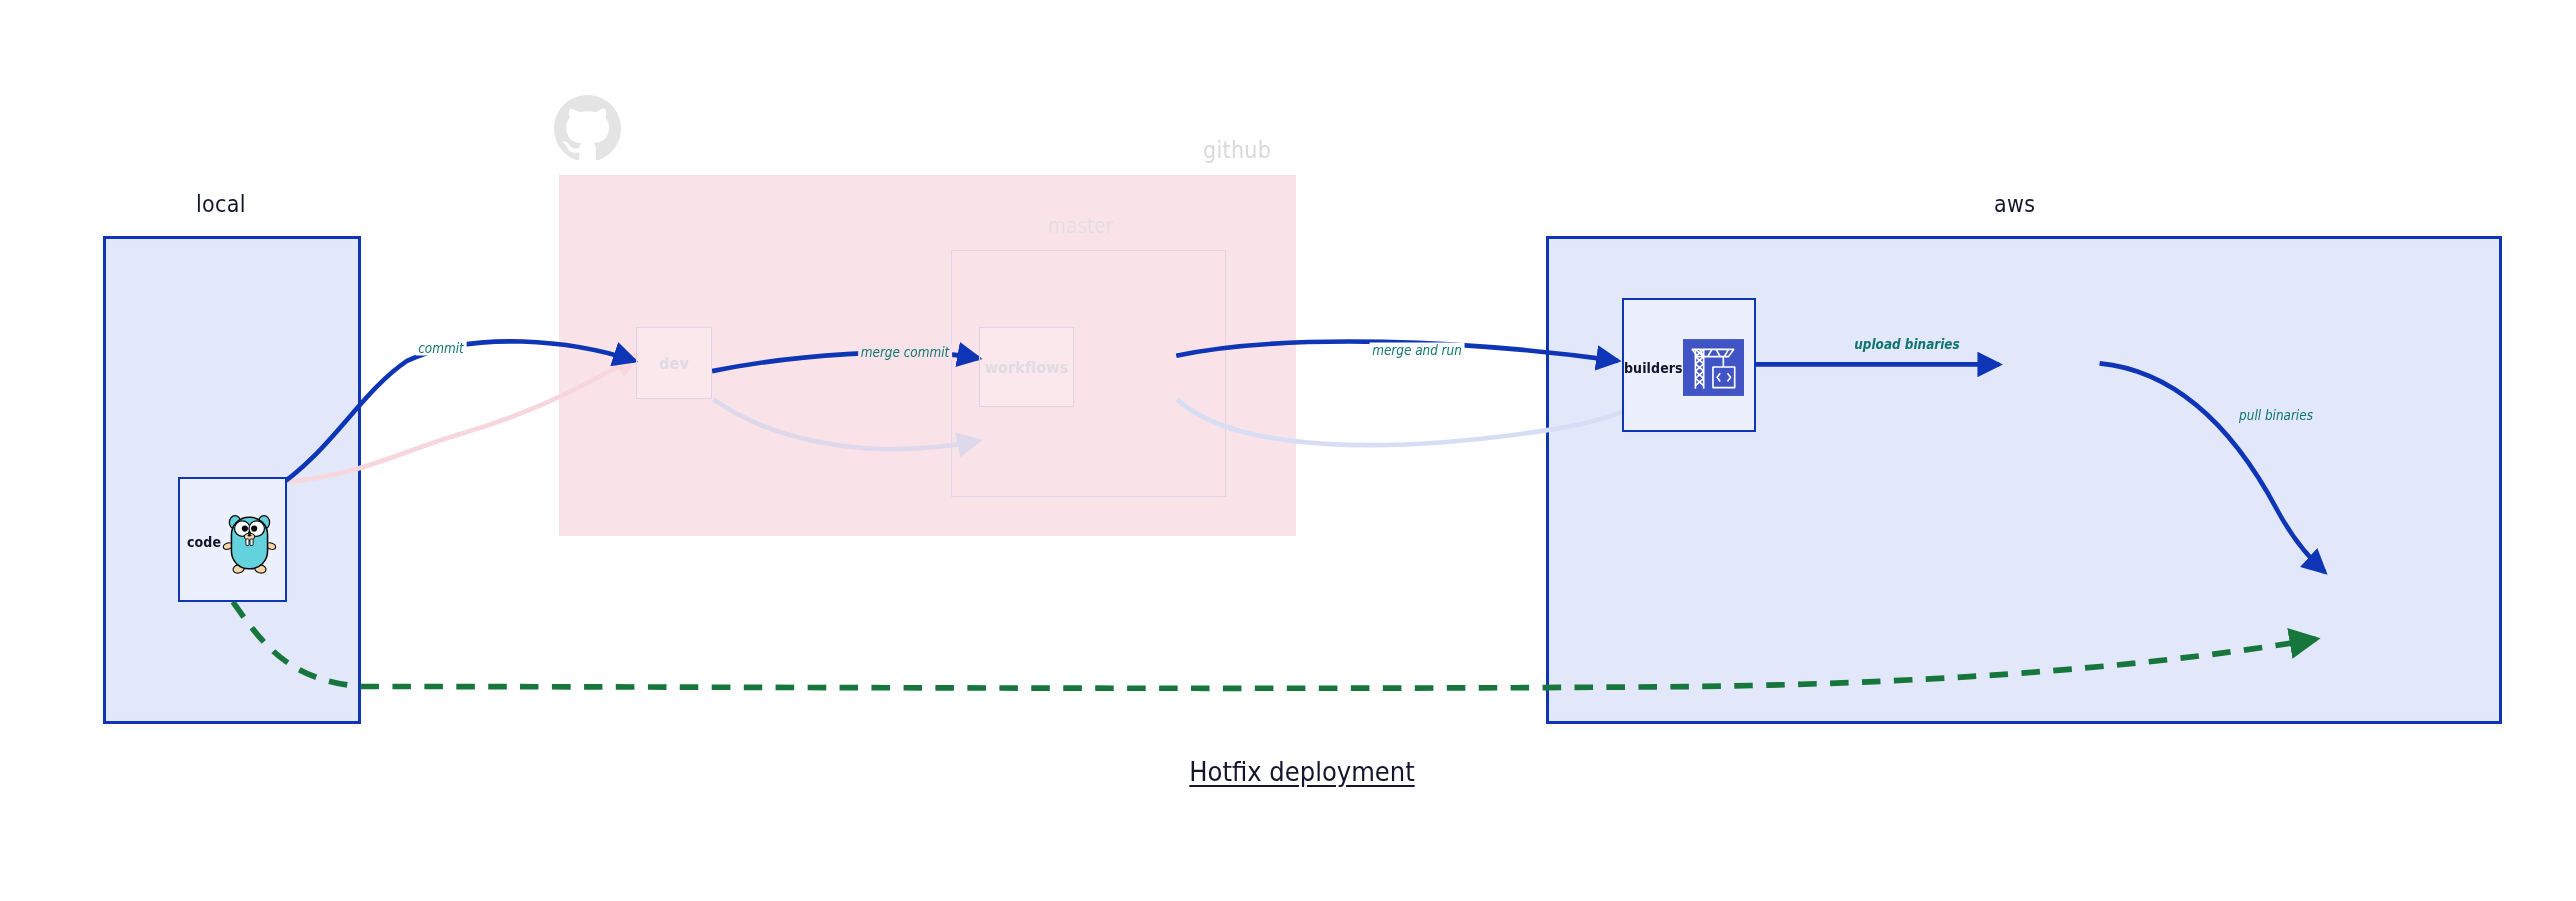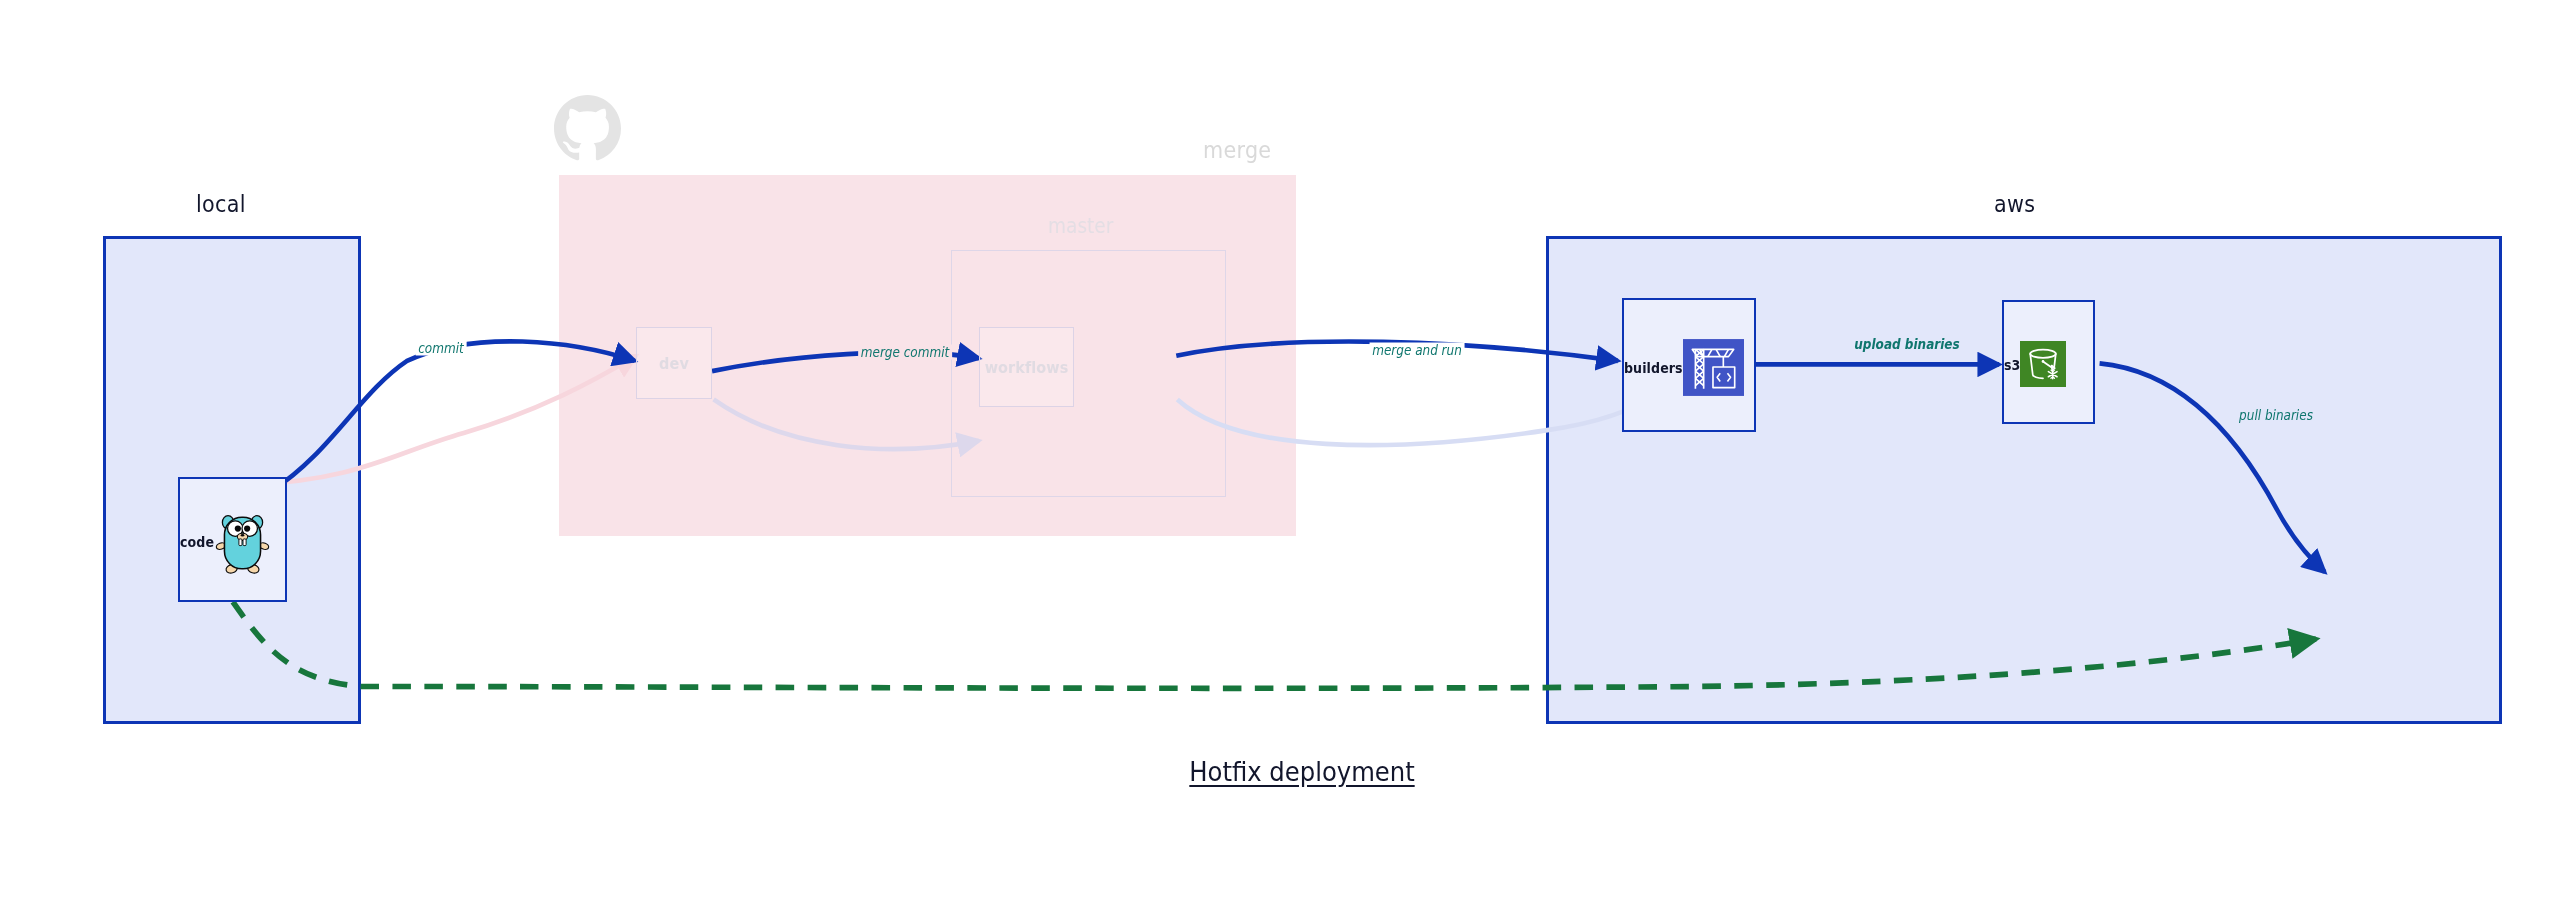--- a/index.html
+++ b/index.html
@@ -161,21 +161,21 @@
     <svg viewBox="0 0 16 16" width="67" height="67" aria-hidden="true">
       <path fill="#e4e4e4" fill-rule="evenodd" d="M8 0C3.58 0 0 3.58 0 8c0 3.54 2.29 6.53 5.47 7.59.4.07.55-.17.55-.38
         0-.19-.01-.82-.01-1.49-2.01.37-2.53-.49-2.69-.94-.09-.23-.48-.94-.82-1.13-.28-.15-.68-.52-.01-.53.63-.01
         1.08.58 1.23.82.72 1.21 1.87.87 2.33.66.07-.52.28-.87.51-1.07-1.78-.2-3.64-.89-3.64-3.95
         0-.87.31-1.59.82-2.15-.08-.2-.36-1.02.08-2.12 0 0 .67-.21 2.2.82.64-.18 1.32-.27 2-.27s1.36.09 2 .27c1.53-1.04
         2.2-.82 2.2-.82.44 1.1.16 1.92.08 2.12.51.56.82 1.27.82 2.15 0 3.07-1.87 3.75-3.65 3.95.29.25.54.73.54
         1.48 0 1.07-.01 1.93-.01 2.2 0 .21.15.46.55.38A8.012 8.012 0 0 0 16 8c0-4.42-3.58-8-8-8Z"></path>
     </svg>
   </div>
 
-  <div class="region-title faded" style="left:1203px; top:137px;">merge</div>
+  <div class="region-title faded" style="left:1203px; top:137px;">github</div>
 
   <div class="region region-github" style="left:559px; top:175px; width:737px; height:361px;"></div>
 
   <div class="subregion-title" style="left:1048px; top:214px;">master</div>
   <div class="subregion" style="left:951px; top:250px; width:275px; height:247px;"></div>
 
   <div class="region-title" style="left:196px; top:191px;">local</div>
   <div class="region region-local" style="left:103px; top:236px; width:258px; height:488px;"></div>
 
   <div class="region-title" style="left:1994px; top:191px;">aws</div>
@@ -212,21 +212,21 @@
 
     <path d="M 2283 690 C 2500 645 2850 660 3140 700" fill="none" stroke="#0d35b5" stroke-width="9" marker-end="url(#arrow-blue)"></path>
 
     <path d="M 3408 707 L 3880 707" fill="none" stroke="#0d35b5" stroke-width="9" marker-end="url(#arrow-blue)"></path>
 
     <path d="M 4075 705 C 4230 720 4340 840 4420 990 C 4455 1055 4490 1090 4512 1110" fill="none" stroke="#0d35b5" stroke-width="9" marker-end="url(#arrow-blue)"></path>
 
     <path d="M 452 1168 C 510 1250 560 1320 700 1332 C 1400 1332 2400 1340 3300 1332 C 3800 1325 4200 1290 4495 1240" fill="none" stroke="#17763c" stroke-width="11" stroke-dasharray="36 26" stroke-linecap="butt" marker-end="url(#arrow-green)"></path>
   </svg>
 
-  <div class="node" style="left:178px; top:477px; width:109px; height:125px;">
+  <div class="node" style="left:178px; top:477px; width:109px; height:125px;justify-content:center;">
     <div class="node-label">code</div>
     <div class="node-icon">
       <svg width="57" height="66" viewBox="0 0 110 128">
 
         <ellipse cx="27" cy="26" rx="11" ry="13" fill="#63d2dd" stroke="#0b0b0b" stroke-width="2.5"></ellipse>
         <ellipse cx="83" cy="26" rx="11" ry="13" fill="#63d2dd" stroke="#0b0b0b" stroke-width="2.5"></ellipse>
 
         <ellipse cx="13" cy="72" rx="9" ry="6" fill="#f6d7ab" stroke="#0b0b0b" stroke-width="2.2" transform="rotate(-20 13 72)"></ellipse>
         <ellipse cx="97" cy="72" rx="9" ry="6" fill="#f6d7ab" stroke="#0b0b0b" stroke-width="2.2" transform="rotate(20 97 72)"></ellipse>
 
@@ -275,41 +275,20 @@
           <path d="M78 34 L78 54"></path>
 
           <rect x="58" y="54" width="42" height="40"></rect>
 
           <path d="M72 66 L66 74 L72 82 M86 66 L92 74 L86 82" stroke-width="3"></path>
         </g>
       </svg>
     </div>
   </div>
 
-  <div class="node" style="left:2002px; top:300px; width:93px; height:124px;">
-    <div class="node-label">s3</div>
-    <div class="node-icon">
-      <svg width="46" height="46" viewBox="0 0 90 90">
-        <rect x="0" y="0" width="90" height="90" fill="#3f8624"></rect>
-        <g fill="none" stroke="#ffffff" stroke-width="3.4" stroke-linejoin="round" stroke-linecap="round">
-
-          <ellipse cx="45" cy="25" rx="25" ry="8"></ellipse>
-          <path d="M20 25 L25 66 C25 70 35 73 45 73"></path>
-          <path d="M70 25 L67 50"></path>
-
-          <path d="M45 40 L62 52"></path>
-          <circle cx="45" cy="40" r="2.6" fill="#ffffff" stroke="none"></circle>
-          <path d="M62 48 L68 53 L63 57 Z" fill="none"></path>
-
-          <path d="M64 56 L64 74 M55.5 60 L72.5 70 M72.5 60 L55.5 70" stroke-width="3"></path>
-          <path d="M64 60 L60.5 57 M64 60 L67.5 57 M64 70 L60.5 73 M64 70 L67.5 73" stroke-width="2.4"></path>
-        </g>
-      </svg>
-    </div>
-  </div>
 
 
   <div class="edge-label" style="left:412px; top:348px;">commit</div>
 
   <div class="edge-label on-pink" style="left:876px; top:352px;">merge commit</div>
 
   <div class="edge-label" style="left:1388px; top:350px;">merge and run</div>
 
   <div class="edge-label on-blue" style="left:1878px; top:344px;font-weight:bold;">upload binaries</div>
 

